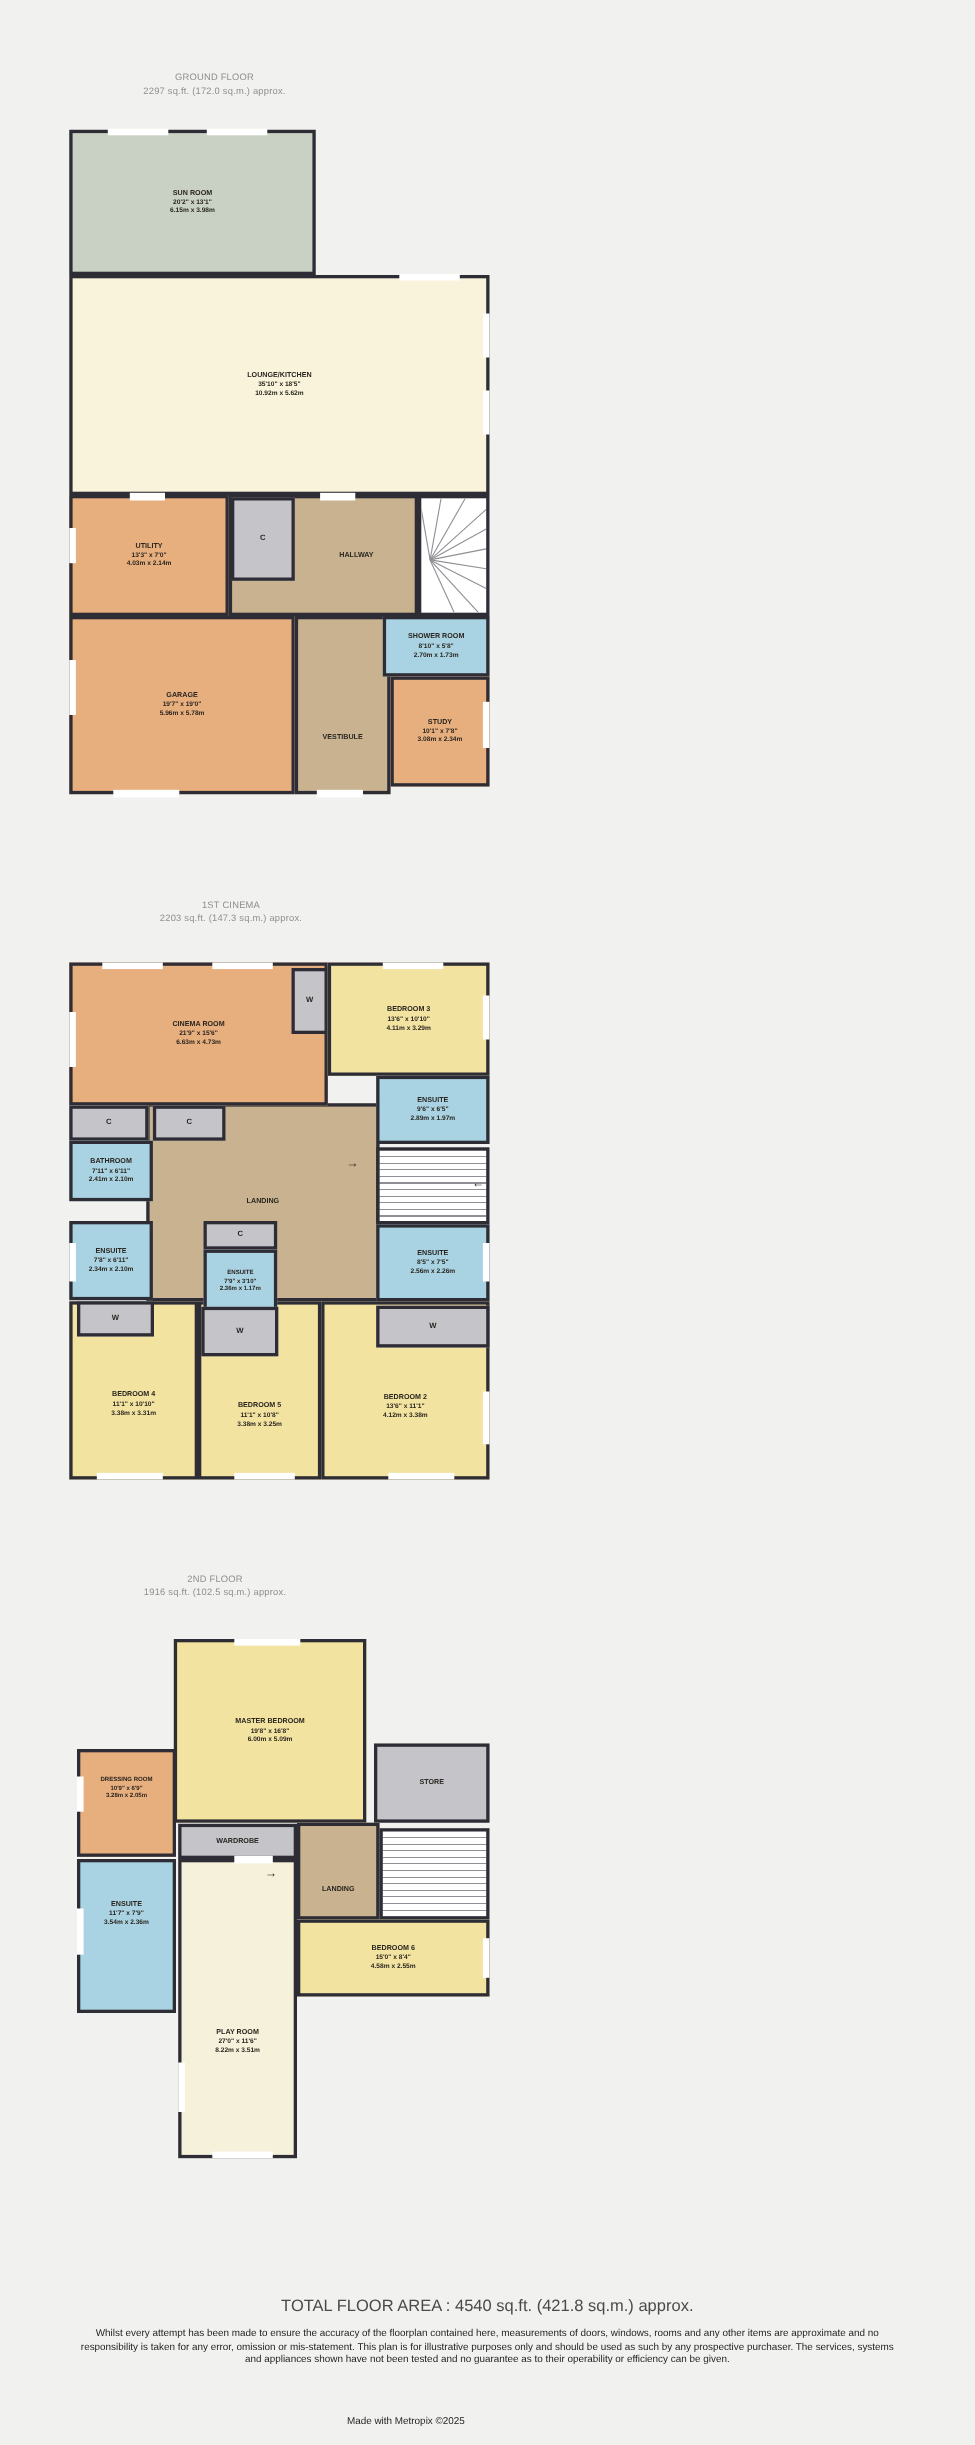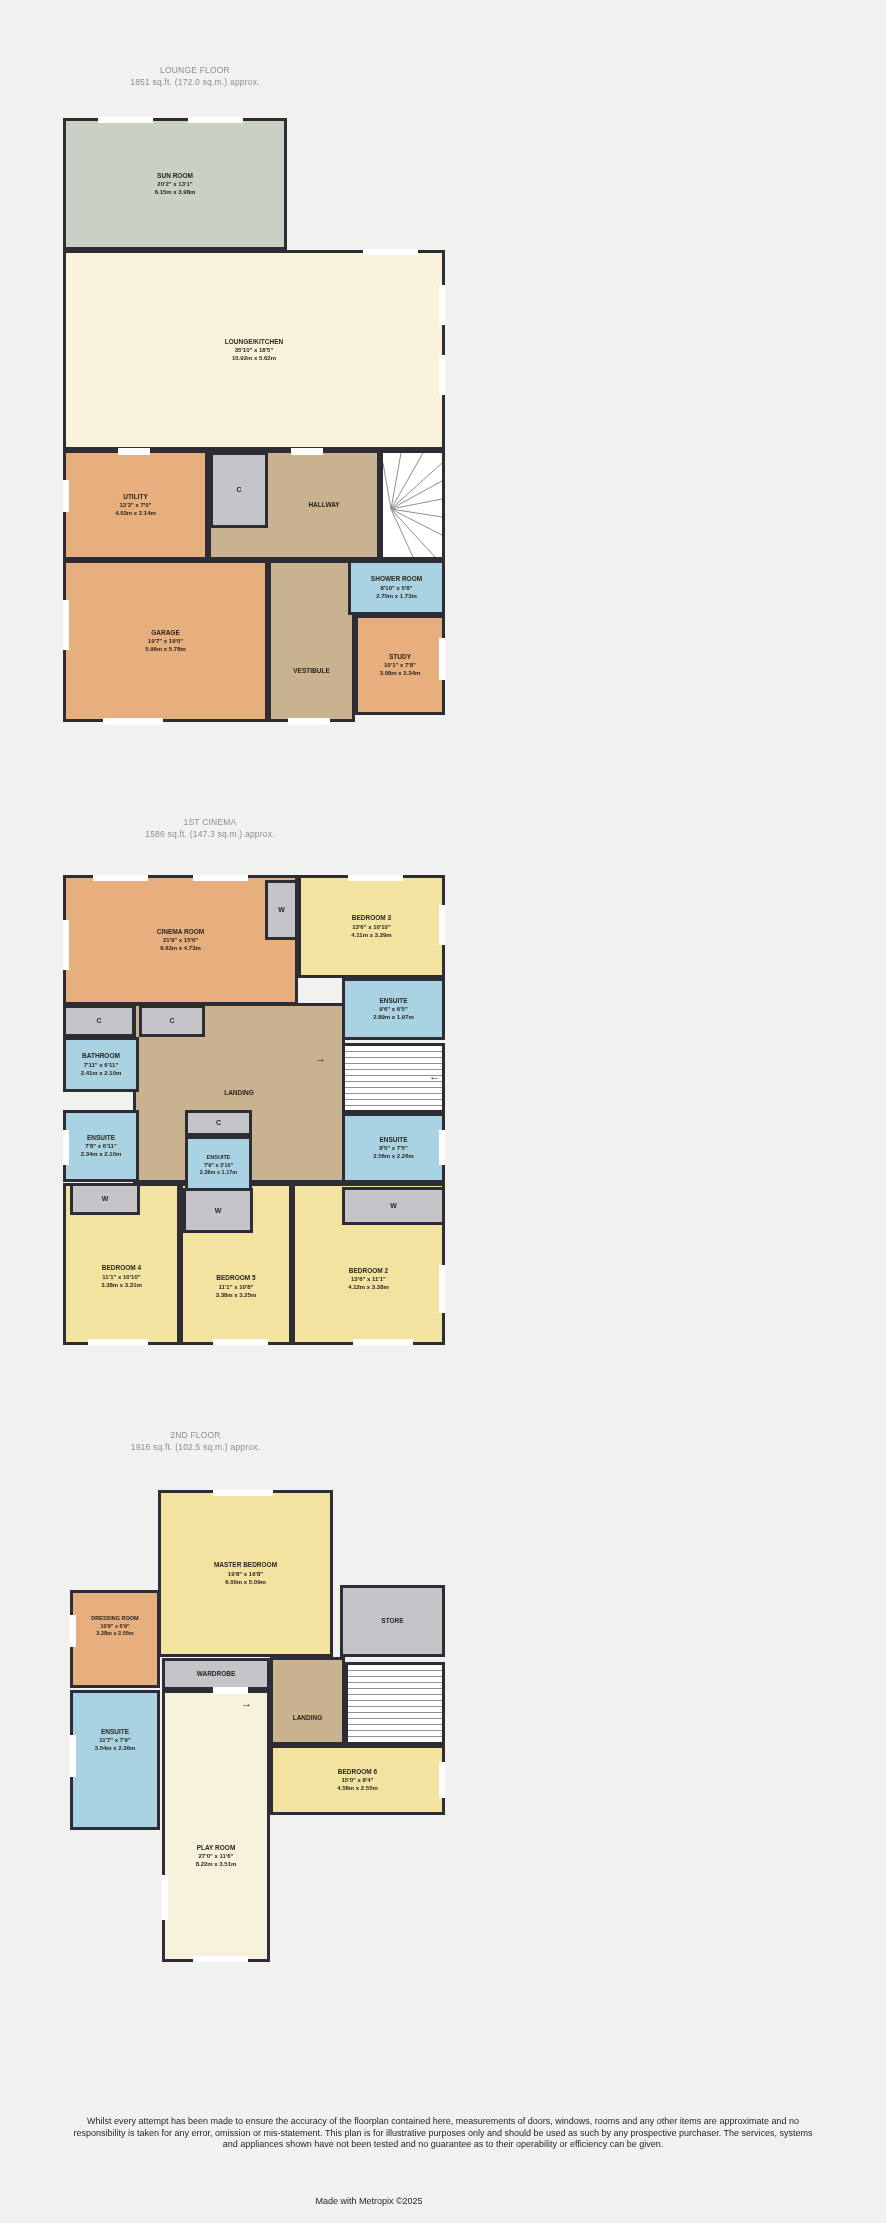--- a/index.html
+++ b/index.html
@@ -19,22 +19,22 @@
   .footer-total{position:absolute;width:886px;text-align:center;color:#4a4a4a;font-size:15px}
   .footer-disclaimer{position:absolute;left:70px;width:746px;text-align:center;color:#1f1f1f;font-size:9px;line-height:1.3}
   .footer-credit{position:absolute;width:738px;text-align:center;color:#1f1f1f;font-size:9px}
 </style>
 </head>
 <body>
 
 <div class="page">
 
   <div class="floor-header" style="left:45px;top:64px;width:300px">
-    <div>LOUNGE FLOOR</div>
-    <div>1851 sq.ft. (172.0 sq.m.) approx.</div>
+    <div>GROUND FLOOR</div>
+    <div>2297 sq.ft. (172.0 sq.m.) approx.</div>
   </div>
 
   <div class="plan" style="left:63px;top:110px;width:382px;height:615px">
     <div class="room" style="left:0;top:8px;width:224px;height:132px;background:#c8d1c3">
       <div class="lbl">
           <div>SUN ROOM</div>
           <div class="dims">20'2" x 13'1"</div>
           <div class="dims">6.15m x 3.98m</div>
         </div>
     </div>
@@ -112,21 +112,21 @@
     <div class="win" style="left:0;top:490px;width:6px;height:50px"></div>
     <div class="win" style="left:55px;top:338px;width:32px;height:7px"></div>
     <div class="win" style="left:228px;top:338px;width:32px;height:7px"></div>
     <div class="win" style="left:225px;top:608px;width:42px;height:7px"></div>
     <div class="win" style="left:40px;top:608px;width:60px;height:7px"></div>
     <div class="win" style="left:376px;top:528px;width:6px;height:42px"></div>
   </div>
 
   <div class="floor-header" style="left:60px;top:816px;width:300px">
     <div>1ST CINEMA</div>
-    <div>1586 sq.ft. (147.3 sq.m.) approx.</div>
+    <div>2203 sq.ft. (147.3 sq.m.) approx.</div>
   </div>
 
   <div class="plan" style="left:63px;top:875px;width:382px;height:470px">
     <div class="room" style="left:70px;top:128px;width:212px;height:180px;background:#c8b28f">
       <div class="lbl">
           <div>LANDING</div>
         </div>
     </div>
     <div class="room" style="left:0;top:0;width:235px;height:130px;background:#e7ae7e">
       <div class="lbl">
@@ -297,16 +297,17 @@
 
     <div class="win" style="left:150px;top:0;width:60px;height:6px"></div>
     <div class="win" style="left:7px;top:125px;width:6px;height:32px"></div>
     <div class="win" style="left:7px;top:245px;width:6px;height:42px"></div>
     <div class="win" style="left:99px;top:385px;width:6px;height:45px"></div>
     <div class="win" style="left:130px;top:466px;width:55px;height:6px"></div>
     <div class="win" style="left:376px;top:272px;width:6px;height:36px"></div>
     <div class="win" style="left:150px;top:197px;width:35px;height:7px"></div>
   </div>
 
+  <div class="footer-total" style="top:2088px">TOTAL FLOOR AREA : 4540 sq.ft. (421.8 sq.m.) approx.</div>
   <div class="footer-disclaimer" style="top:2116px">Whilst every attempt has been made to ensure the accuracy of the floorplan contained here, measurements of doors, windows, rooms and any other items are approximate and no responsibility is taken for any error, omission or mis-statement. This plan is for illustrative purposes only and should be used as such by any prospective purchaser. The services, systems and appliances shown have not been tested and no guarantee as to their operability or efficiency can be given.</div>
   <div class="footer-credit" style="top:2196px">Made with Metropix ©2025</div>
 
 </div>
 
 </body></html>

